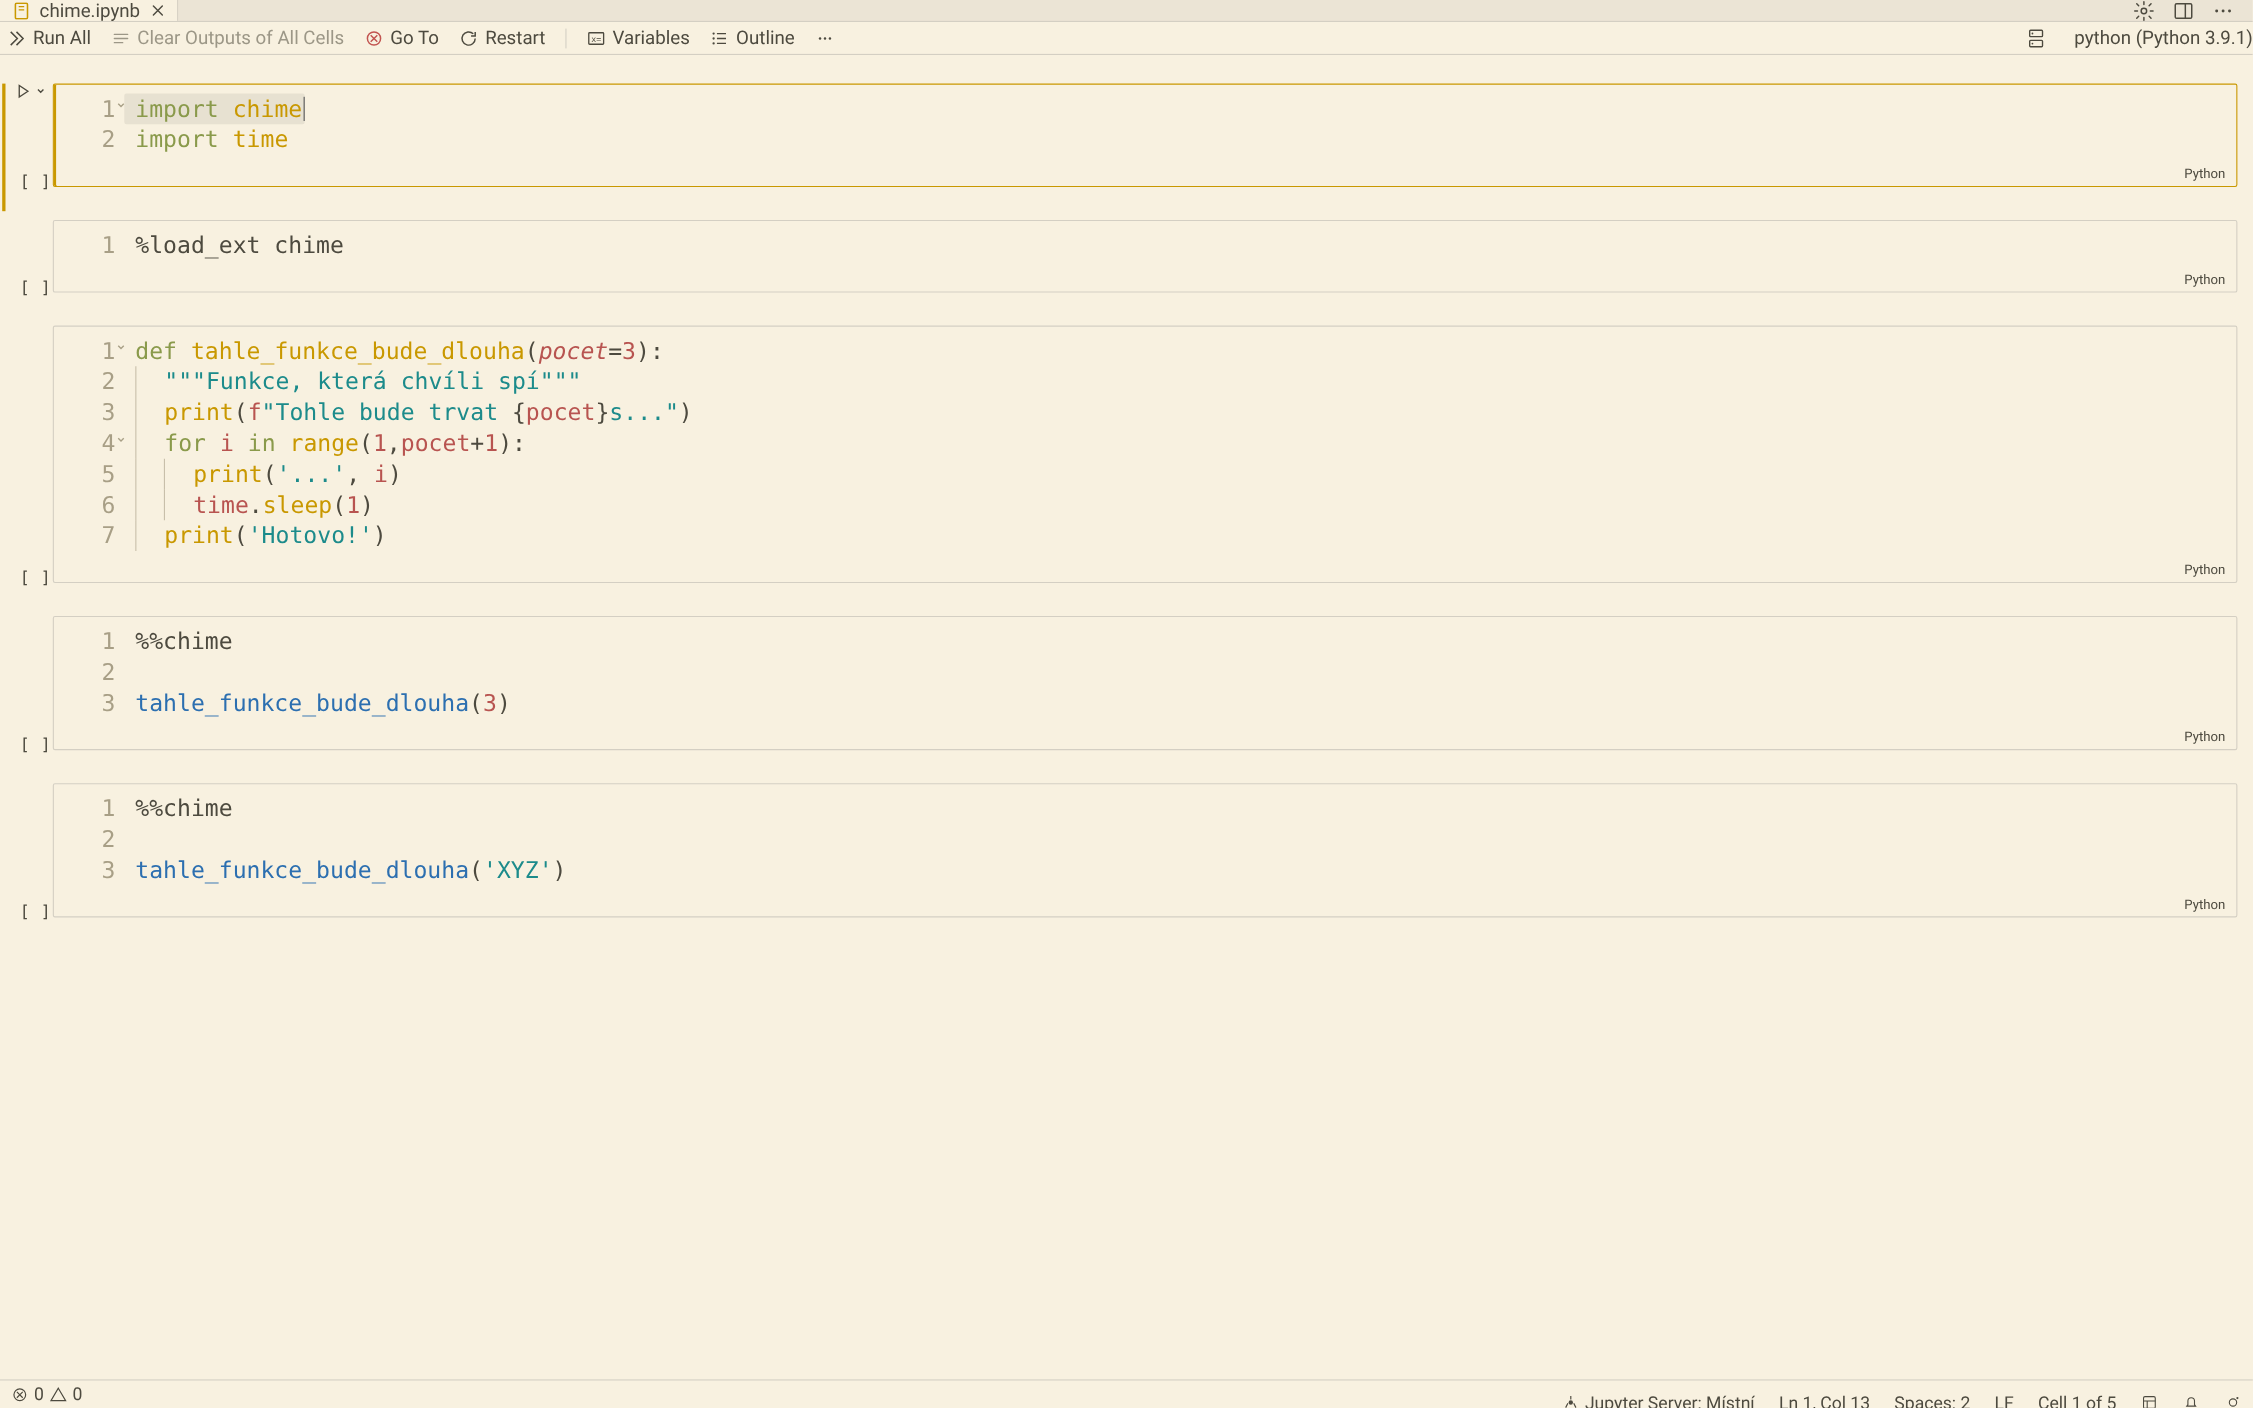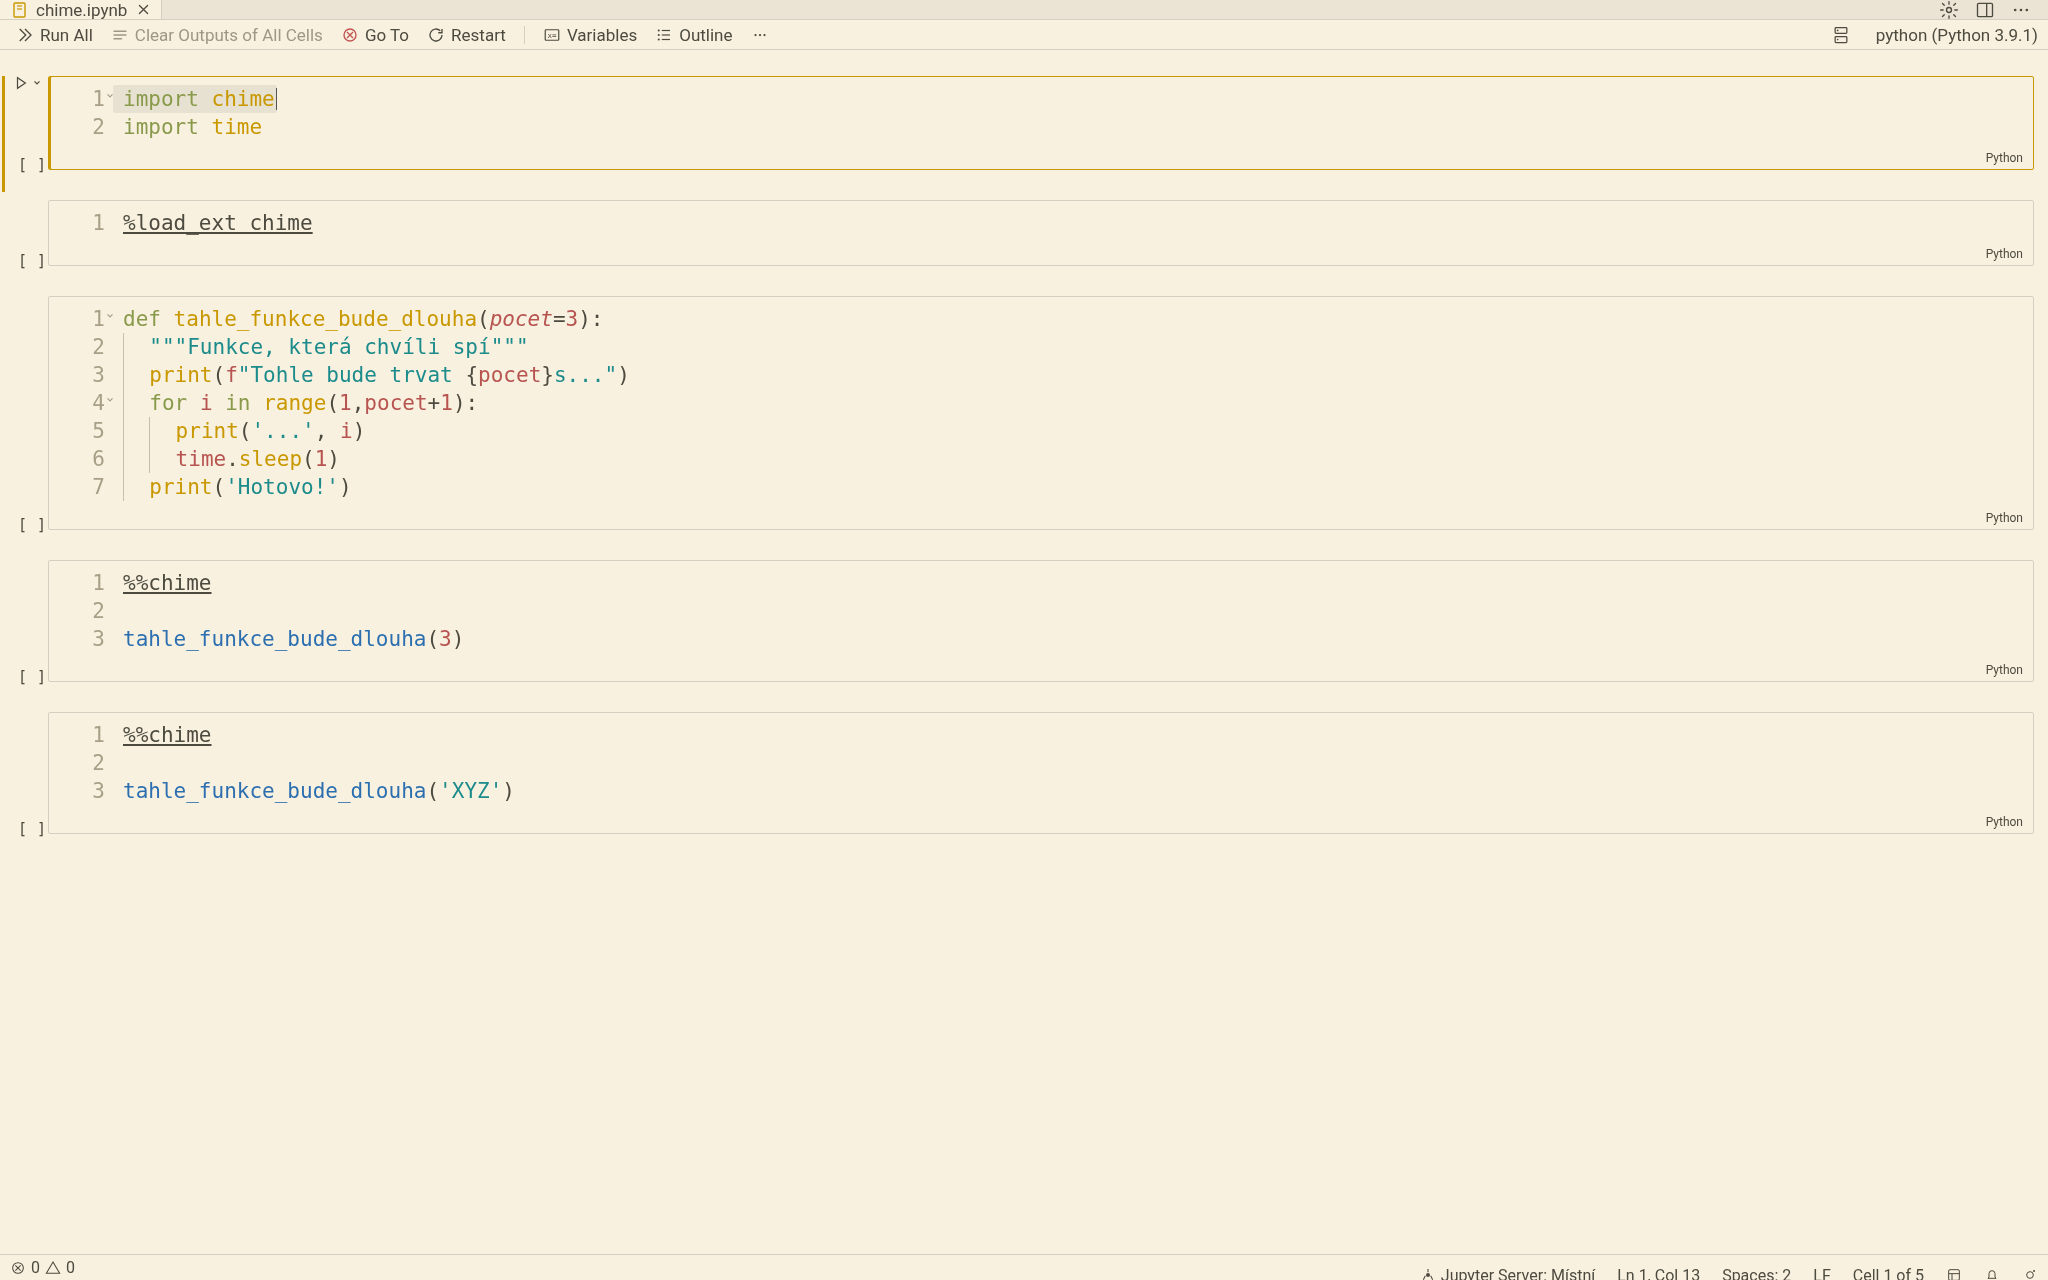--- a/index.html
+++ b/index.html
@@ -61,21 +61,21 @@
     padding-right: 16px;
   }
   .icon-btn {
     width: 22px; height: 22px; display: inline-flex; align-items: center; justify-content: center;
     color: var(--text); cursor: pointer;
   }
   
   .toolbar {
     height: 30px;
     display: flex; align-items: center;
-    padding: 0 10px;
+    padding: 0 0;
     gap: 6px;
     font-size: 17px;
     border-bottom: 1px solid var(--border);
   }
   .tool-item {
     display: flex; align-items: center; gap: 6px;
     padding: 2px 6px;
     cursor: pointer;
     color: var(--text);
   }
@@ -190,21 +190,21 @@
   
   .kw { color: var(--green); font-weight: 500; }
   .mod { color: var(--accent); }
   .fn { color: var(--blue); }
   .def { color: var(--accent); }
   .param { color: var(--red); font-style: italic; }
   .op { color: var(--text); }
   .num { color: var(--num); }
   .str { color: var(--teal); }
   .builtin { color: var(--accent); }
-  .magic { color: var(--text); text-decoration: underline; }
+  .magic { color: var(--text); }
   .var { color: var(--red); }
   .method { color: var(--accent); }
   .fstr { color: var(--red); }
   
   .statusbar {
     position: absolute;
     left: 0; right: 0; bottom: 0;
     height: 26px;
     background: var(--bg);
     border-top: 1px solid var(--border);

